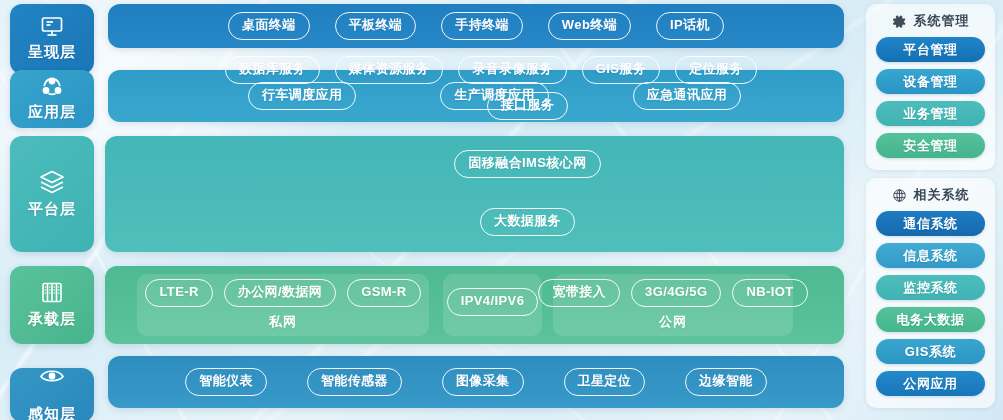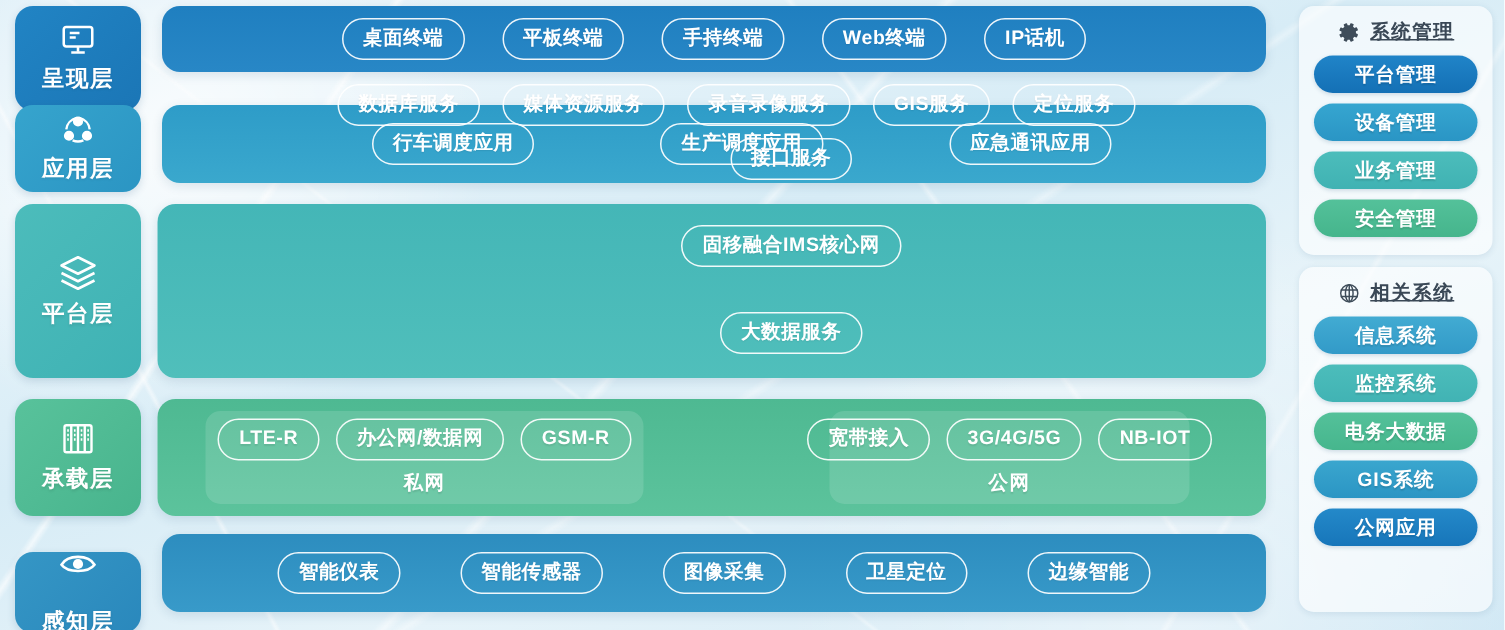--- a/index.html
+++ b/index.html
@@ -97,21 +97,21 @@
     background: rgba(255,255,255,.62);
     border-radius: 10px;
     box-shadow: 0 1px 4px rgba(30,80,120,.10);
     padding: 8px 10px 9px;
   }
   .panel-head {
     display:flex; align-items:center; justify-content:center; gap:7px;
     margin-bottom: 7px;
   }
   .panel-head .ph-title {
-    font-size: 13px; font-weight: 700; color:#3a4856; letter-spacing:1px;text-decoration:underline;
+    font-size: 13px; font-weight: 700; color:#3a4856; letter-spacing:1px;
   }
   .side-btn {
     height: 25px; border-radius: 999px;
     display:flex; align-items:center; justify-content:center;
     color:#fff; font-size:13px; font-weight:700; letter-spacing:.6px;
     margin-bottom: 7px;
     text-shadow: 0 1px 1px rgba(0,0,0,.12);
     box-shadow: 0 1px 3px rgba(20,70,110,.18);
   }
   .side-btn:last-child { margin-bottom: 16px; }
@@ -232,20 +232,26 @@
 
     <div class="net-group" style="left:32px; width:292px;">
       <div class="net-chips" style="gap:11px;">
         <span class="chip">LTE-R</span>
         <span class="chip">办公网/数据网</span>
         <span class="chip">GSM-R</span>
       </div>
       <div class="net-title">私网</div>
     </div>
 
+    <div class="net-group" style="left:338px; width:99px;">
+      <div class="net-chips">
+        <span class="chip">IPV4/IPV6</span>
+      </div>
+      <div class="net-title"></div>
+    </div>
 
     <div class="net-group" style="left:448px; width:240px;">
       <div class="net-chips" style="gap:11px;">
         <span class="chip">宽带接入</span>
         <span class="chip">3G/4G/5G</span>
         <span class="chip">NB-IOT</span>
       </div>
       <div class="net-title">公网</div>
     </div>
   </div>
@@ -299,20 +305,23 @@
         <svg width="15" height="15" viewBox="0 0 20 20" fill="none" stroke="#3f4d5a" stroke-width="1.3">
           <circle cx="10" cy="10" r="7.6"></circle>
           <ellipse cx="10" cy="10" rx="3.4" ry="7.6"></ellipse>
           <line x1="2.5" y1="7.2" x2="17.5" y2="7.2"></line>
           <line x1="2.5" y1="12.8" x2="17.5" y2="12.8"></line>
           <line x1="10" y1="2.4" x2="10" y2="17.6"></line>
         </svg>
       </span>
       <span class="ph-title">相关系统</span>
     </div>
+    <div class="side-btn" style="background:linear-gradient(180deg,#1f7cc2,#1568ae);">
+      <span>通信系统</span>
+    </div>
     <div class="side-btn" style="background:linear-gradient(180deg,#42abd2,#329ac8);">
       <span>信息系统</span>
     </div>
     <div class="side-btn" style="background:linear-gradient(180deg,#4cbdbb,#41b3b4);text-align:right;">
       <span>监控系统</span>
     </div>
     <div class="side-btn" style="background:linear-gradient(180deg,#54c19a,#46b68d);">
       <span>电务大数据</span>
     </div>
     <div class="side-btn" style="background:linear-gradient(180deg,#3aa6ce,#2b95c4);">

